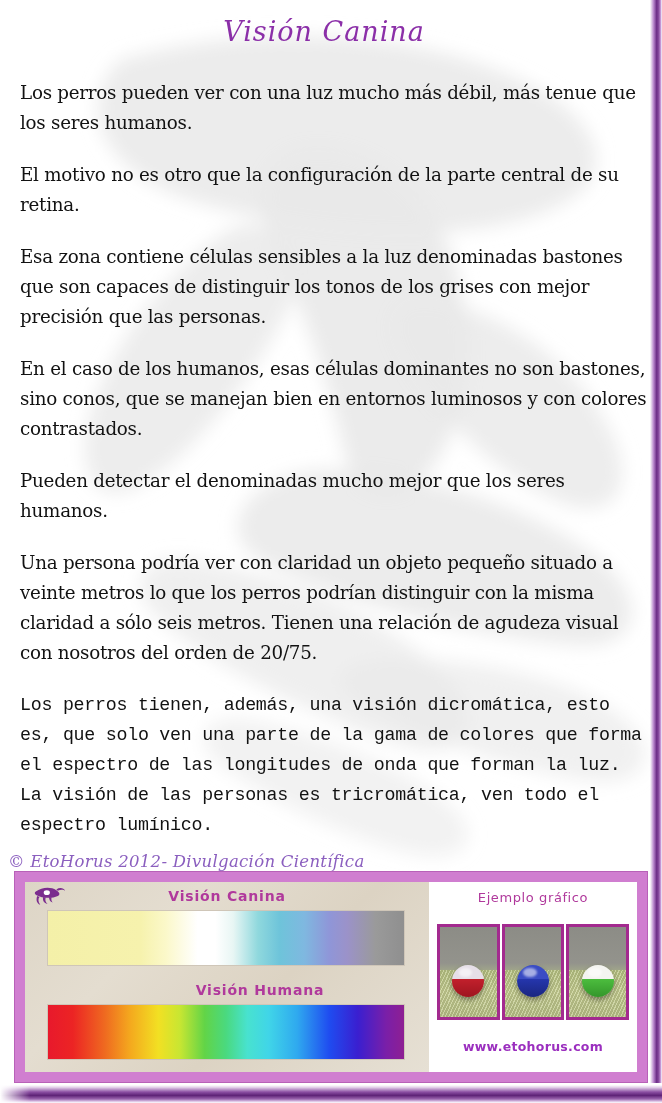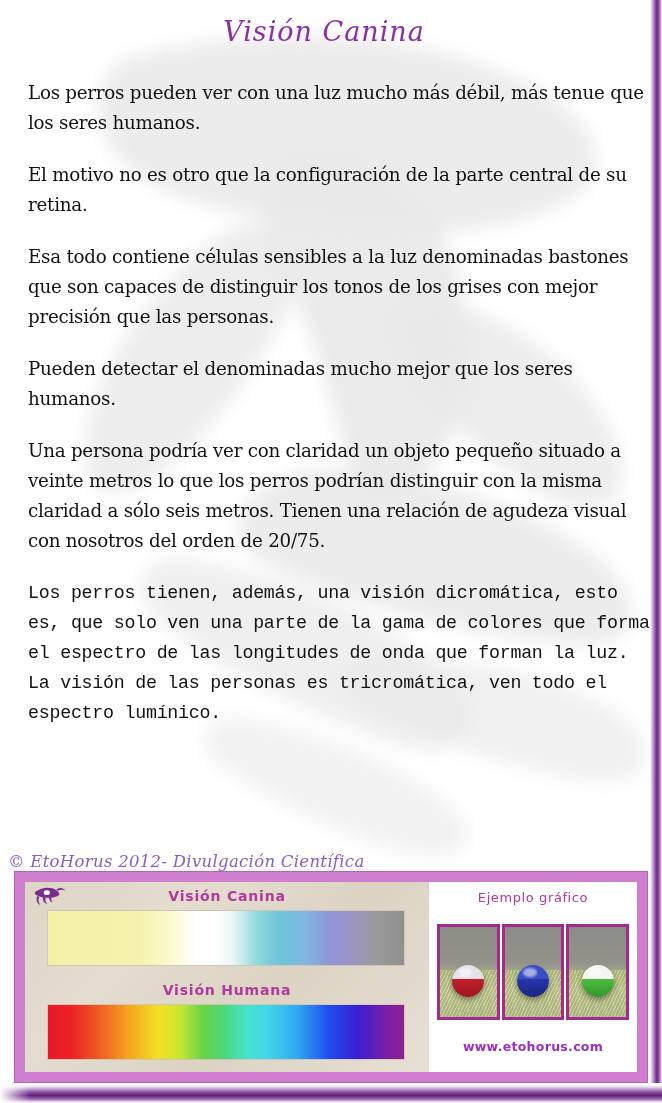--- a/index.html
+++ b/index.html
@@ -96,21 +96,21 @@
     left: 12px;
     top: 78px;
     width: 638px;
     font-family: "DejaVu Serif", "Liberation Serif", serif;
     font-size: 18.3px;
     line-height: 30px;
     color: #121212;
     letter-spacing: -0.25px;
   }
   #article p {
-    margin: 0 0 22px 16px;
+    margin: 0 0 22px 8px;
   }
   #article p:last-child {
     margin-bottom: 0;
     font-family: Liberation Mono, monospace;
   }
 
   
   #copyright {
     position: absolute;
     left: 8px;
@@ -163,21 +163,21 @@
     position: absolute;
     width: 100%;
     text-align: center;
     font-family: "DejaVu Sans", sans-serif;
     font-size: 14px;
     font-weight: bold;
     color: #b0399c;
     letter-spacing: 0.8px;
   }
   #label-canina { top: 6px; }
-  #label-humana { top: 100px; }
+  #label-humana { top: 100px; padding-left: 33px; }
 
   .bar {
     position: absolute;
     left: 22px;
     width: 358px;
     height: 56px;
     border: 1px solid #cfc6b8;
     box-sizing: border-box;
   }
   #bar-canina {
@@ -316,21 +316,22 @@
       <path d="M380 660 C 470 655, 580 680, 625 720 C 662 753, 645 790, 585 780 C 495 765, 400 730, 355 700 C 325 680, 340 662, 380 660 Z" opacity="0.7"></path>
       <path d="M250 720 C 330 735, 420 775, 455 810 C 485 841, 460 866, 405 852 C 330 832, 250 790, 215 760 C 190 738, 210 712, 250 720 Z" opacity="0.6"></path>
     </g>
   </svg>
 
   <div id="title">Visión Canina</div>
 
   <div id="article">
     <p>Los perros pueden ver con una luz mucho más débil, más tenue que los seres humanos.</p>
     <p>El motivo no es otro que la configuración de la parte central de su retina.</p>
-    <p>Esa todo contiene células sensibles a la luz denominadas bastones que son capaces de distinguir los tonos de los grises con mejor precisión que las personas.</p>
+    <p>Esa zona contiene células sensibles a la luz denominadas bastones que son capaces de distinguir los tonos de los grises con mejor precisión que las personas.</p>
+    <p>En el caso de los humanos, esas células dominantes no son bastones, sino conos, que se manejan bien en entornos luminosos y con colores contrastados.</p>
     <p>Pueden detectar el denominadas mucho mejor que los seres humanos.</p>
     <p>Una persona podría ver con claridad un objeto pequeño situado a veinte metros lo que los perros podrían distinguir con la misma claridad a sólo seis metros. Tienen una relación de agudeza visual con nosotros del orden de 20/75.</p>
     <p>Los perros tienen, además, una visión dicromática, esto es, que solo ven una parte de la gama de colores que forma el espectro de las longitudes de onda que forman la luz. La visión de las  personas es tricromática, ven todo el espectro lumínico.</p>
   </div>
 
   <div id="copyright">© EtoHorus 2012- Divulgación Científica</div>
 
   <div id="figure">
     <div id="figure-inner">
 

